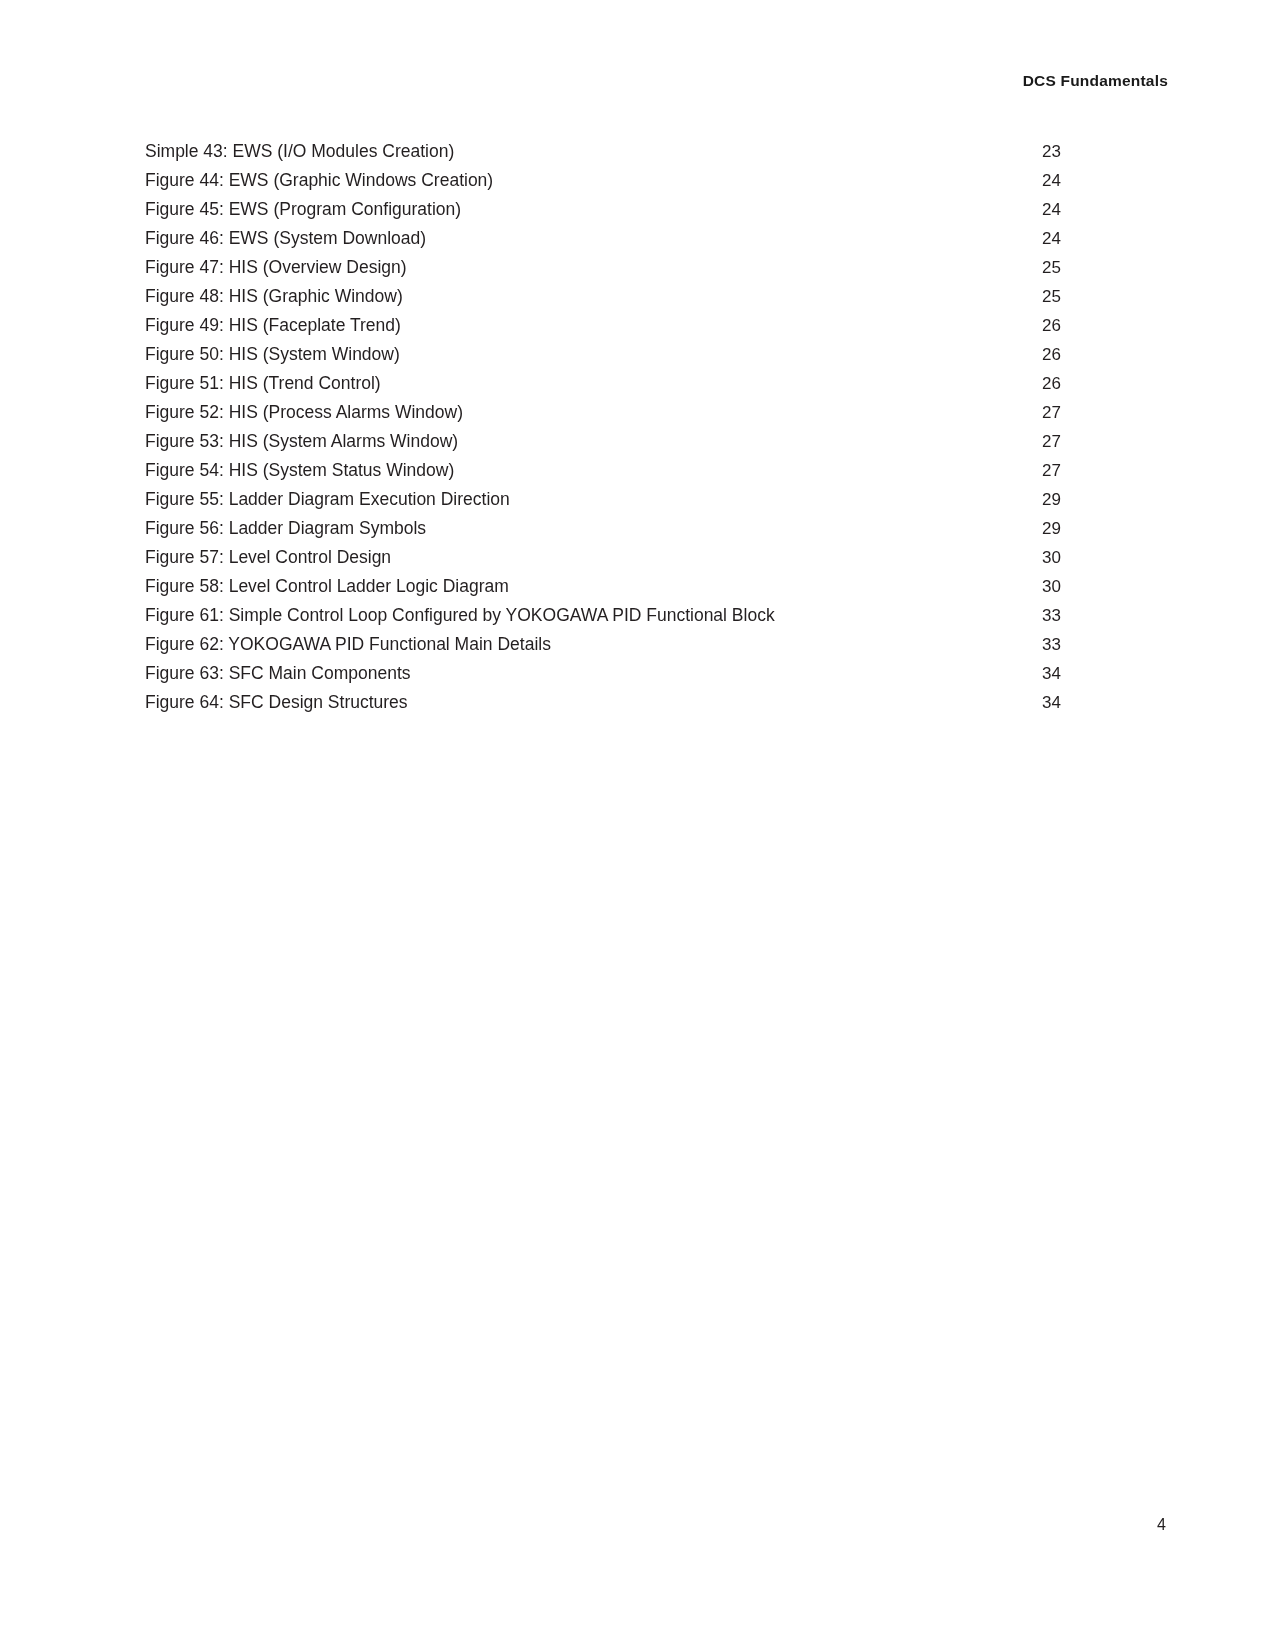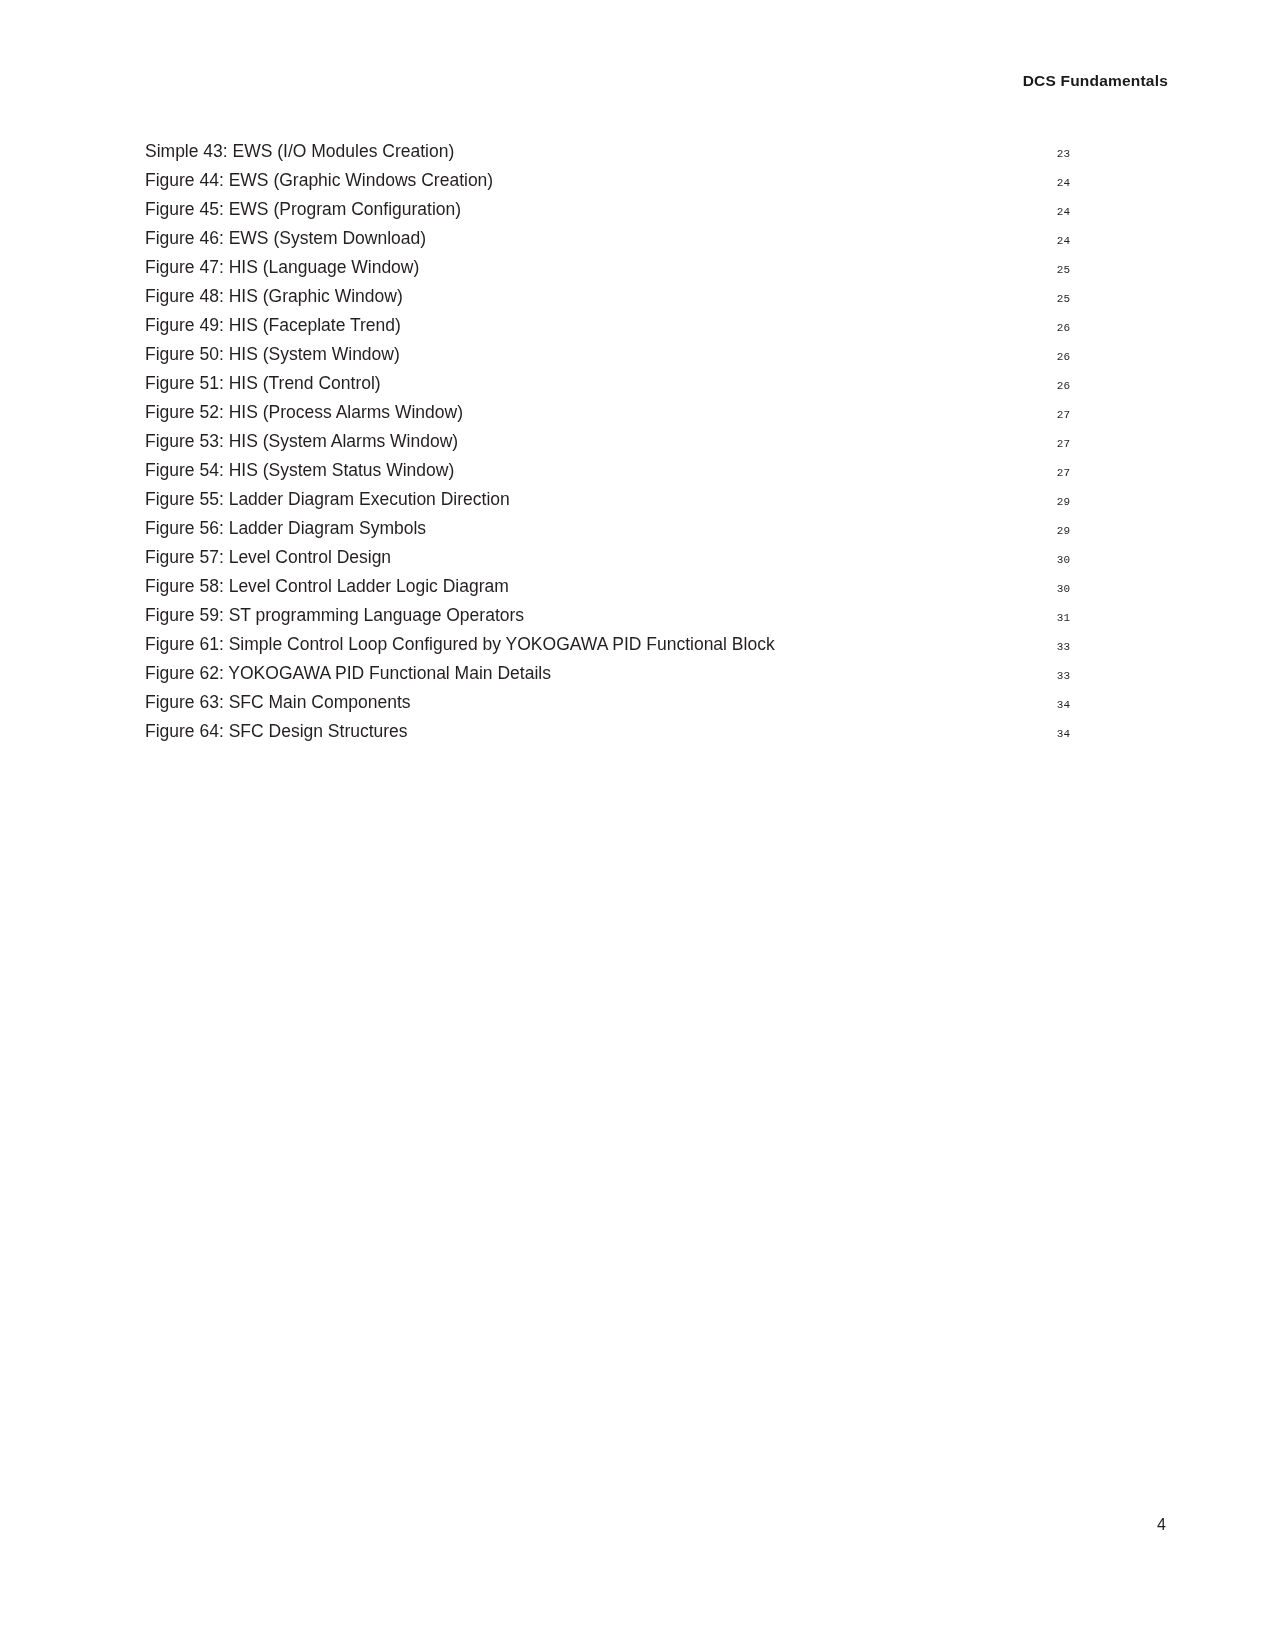--- a/index.html
+++ b/index.html
@@ -42,24 +42,22 @@
     font-size: 17.5px;
     color: #231f20;
     line-height: 1.0;
     padding: 0 0 11.5px 0;
     white-space: nowrap;
   }
   .lof-title {
     text-align: left;
   }
   .lof-page {
-    text-align: right;
     min-width: 28px;
-    font-size: 11px;
-    font-family: Liberation Mono, monospace;
+    font-size: 17px;
   }
   .footer-pagenum {
     position: absolute;
     bottom: 118px;
     right: 110px;
     font-size: 16px;
     color: #231f20;
   }
 </style>
 </head>
@@ -80,21 +78,21 @@
       </div>
       <div class="lof-row">
         <span class="lof-title">Figure 45: EWS (Program Configuration)</span>
         <span class="lof-page">24</span>
       </div>
       <div class="lof-row">
         <span class="lof-title">Figure 46: EWS (System Download)</span>
         <span class="lof-page">24</span>
       </div>
       <div class="lof-row">
-        <span class="lof-title">Figure 47: HIS (Language Window)</span>
+        <span class="lof-title">Figure 47: HIS (Overview Design)</span>
         <span class="lof-page">25</span>
       </div>
       <div class="lof-row">
         <span class="lof-title">Figure 48: HIS (Graphic Window)</span>
         <span class="lof-page">25</span>
       </div>
       <div class="lof-row">
         <span class="lof-title">Figure 49: HIS (Faceplate Trend)</span>
         <span class="lof-page">26</span>
       </div>
@@ -128,24 +126,20 @@
       </div>
       <div class="lof-row">
         <span class="lof-title">Figure 57: Level Control Design</span>
         <span class="lof-page">30</span>
       </div>
       <div class="lof-row">
         <span class="lof-title">Figure 58: Level Control Ladder Logic Diagram</span>
         <span class="lof-page">30</span>
       </div>
       <div class="lof-row">
-        <span class="lof-title">Figure 59: ST programming Language Operators</span>
-        <span class="lof-page">31</span>
-      </div>
-      <div class="lof-row">
         <span class="lof-title">Figure 61: Simple Control Loop Configured by YOKOGAWA PID Functional Block</span>
         <span class="lof-page">33</span>
       </div>
       <div class="lof-row">
         <span class="lof-title">Figure 62: YOKOGAWA PID Functional Main Details</span>
         <span class="lof-page">33</span>
       </div>
       <div class="lof-row">
         <span class="lof-title">Figure 63: SFC Main Components</span>
         <span class="lof-page">34</span>

